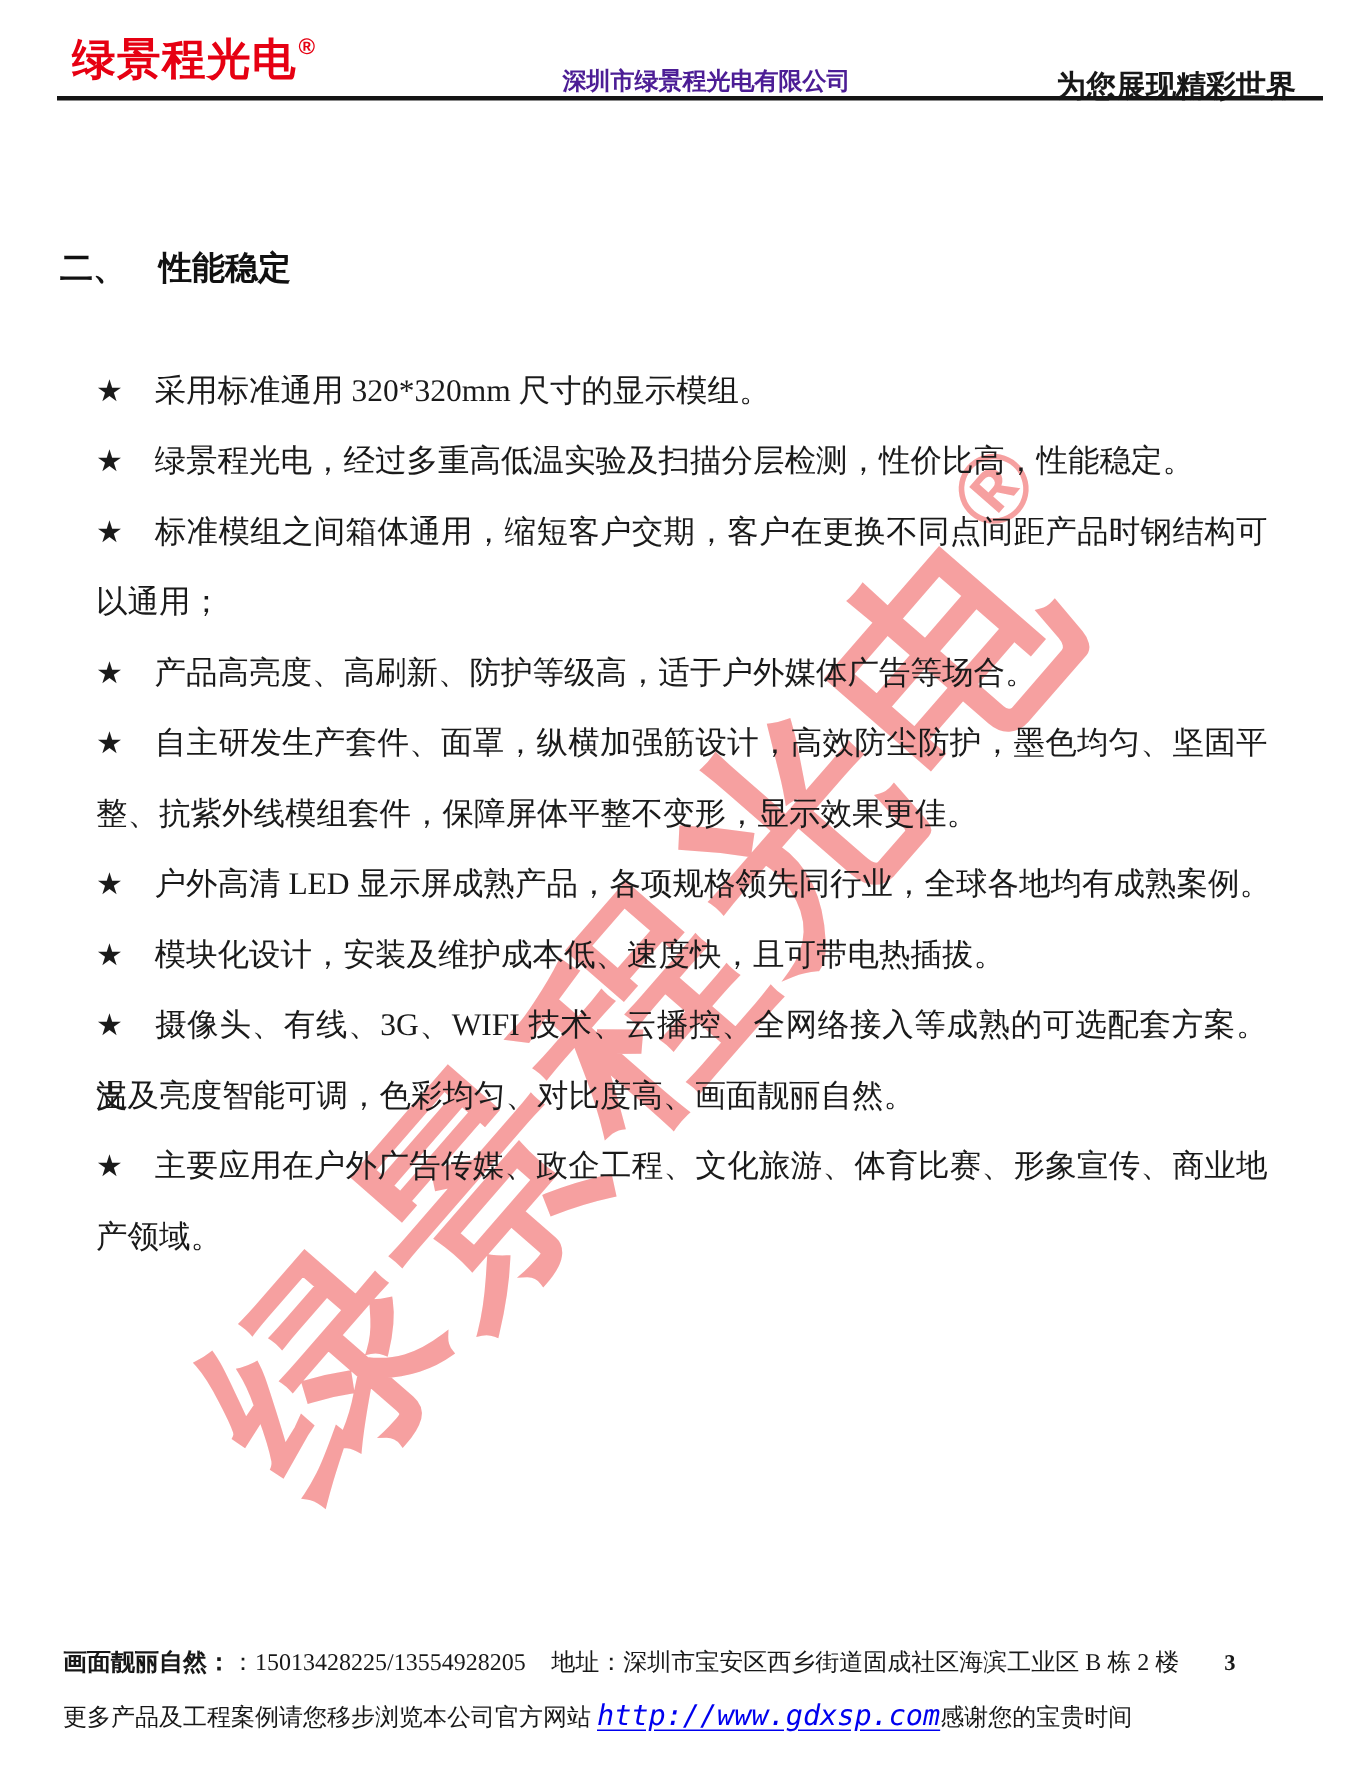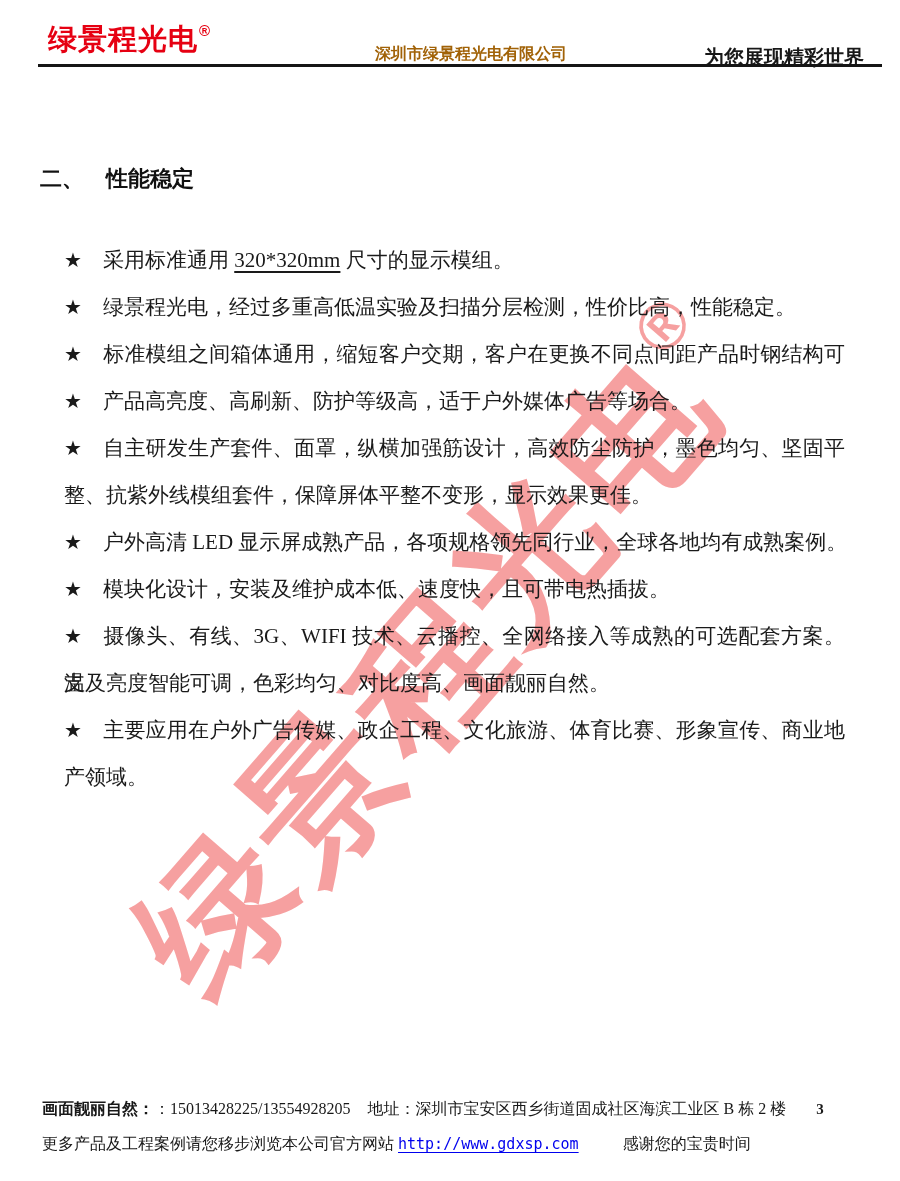--- a/index.html
+++ b/index.html
@@ -16,21 +16,21 @@
     position:absolute;left:48px;top:20px;
     font-family:"Liberation Sans","DejaVu Sans",sans-serif;
     font-weight:bold;font-size:29px;letter-spacing:1px;
     color:#e60012;white-space:nowrap;
   }
   .logo .reg{
     font-size:15px;position:relative;top:-13px;left:1px;
   }
   .hdr-company{
     position:absolute;left:375px;top:44px;
-    font-size:16px;font-weight:600;color:#a16207;white-space:nowrap;
+    font-size:16px;font-weight:600;color:#4c1d95;white-space:nowrap;
   }
   .hdr-slogan{
     position:absolute;left:704px;top:44px;
     font-size:20px;font-weight:600;color:#181818;white-space:nowrap;
   }
   .hdr-rule{
     position:absolute;left:38px;top:64px;width:844px;height:3px;
     background:#151515;
   }
   
@@ -62,41 +62,42 @@
   }
   .line.jst{
     white-space:normal;
     text-align:justify;
     text-align-last:justify;
   }
   .star{
     display:inline-block;width:39px;font-size:20px;
   }
   .u{
-    text-decoration:underline;text-underline-offset:4px;margin-top:48px;
+    text-underline-offset:4px;margin-top:48px;
   }
   
   .footer1{
     position:absolute;left:42px;top:1096px;z-index:2;
     font-size:16px;line-height:26px;color:#181818;white-space:nowrap;
   }
   .footer1 .blabel{font-weight:bold;}
   .footer1 .gap{margin-left:17px;}
   .footer1 .pagenum{margin-left:30px;font-weight:bold;font-size:15px;}
   .footer2{
     position:absolute;left:42px;top:1130px;z-index:2;
     font-size:16px;line-height:28px;color:#181818;white-space:nowrap;
   }
   .footer2 .link{
     font-family:"DejaVu Sans Mono","Liberation Mono",monospace;
-    font-size:15px;color:#0000ee;
+    font-size:19px;color:#0000ee;
     text-decoration:underline;text-underline-offset:3px;
     cursor:pointer;
+    font-style:italic;
   }
-  .footer2 .gap2{margin-left:44px;}
+  .footer2 .gap2{}
 </style>
 </head>
 <body>
 
 <div class="page">
 
   <div class="logo"><span>绿景程光电</span><span class="reg">®</span></div>
   <div class="hdr-company">深圳市绿景程光电有限公司</div>
   <div class="hdr-slogan">为您展现精彩世界</div>
   <div class="hdr-rule"></div>
@@ -106,20 +107,21 @@
   <div class="doc-title">二、　性能稳定</div>
 
   <div class="content">
 
     <div class="line"><span class="star">★</span><span>采用标准通用 </span><span class="u">320*320mm</span><span> 尺寸的显示模组。</span></div>
 
     <div class="line"><span class="star">★</span><span>绿景程光电，经过多重高低温实验及扫描分层检测，性价比高，性能稳定。</span></div>
 
     <div class="line jst"><span class="star">★</span><span>标准模组之间箱体通用，缩短客户交期，客户在更换不同点间距产品时钢结构可</span></div>
 
+    <div class="line"><span>以通用；</span></div>
 
     <div class="line"><span class="star">★</span><span>产品高亮度、高刷新、防护等级高，适于户外媒体广告等场合。</span></div>
 
     <div class="line jst"><span class="star">★</span><span>自主研发生产套件、面罩，纵横加强筋设计，高效防尘防护，墨色均匀、坚固平</span></div>
 
     <div class="line"><span>整、抗紫外线模组套件，保障屏体平整不变形，显示效果更佳。</span></div>
 
     <div class="line"><span class="star">★</span><span>户外高清 LED 显示屏成熟产品，各项规格领先同行业，全球各地均有成熟案例。</span></div>
 
     <div class="line"><span class="star">★</span><span>模块化设计，安装及维护成本低、速度快，且可带电热插拔。</span></div>

